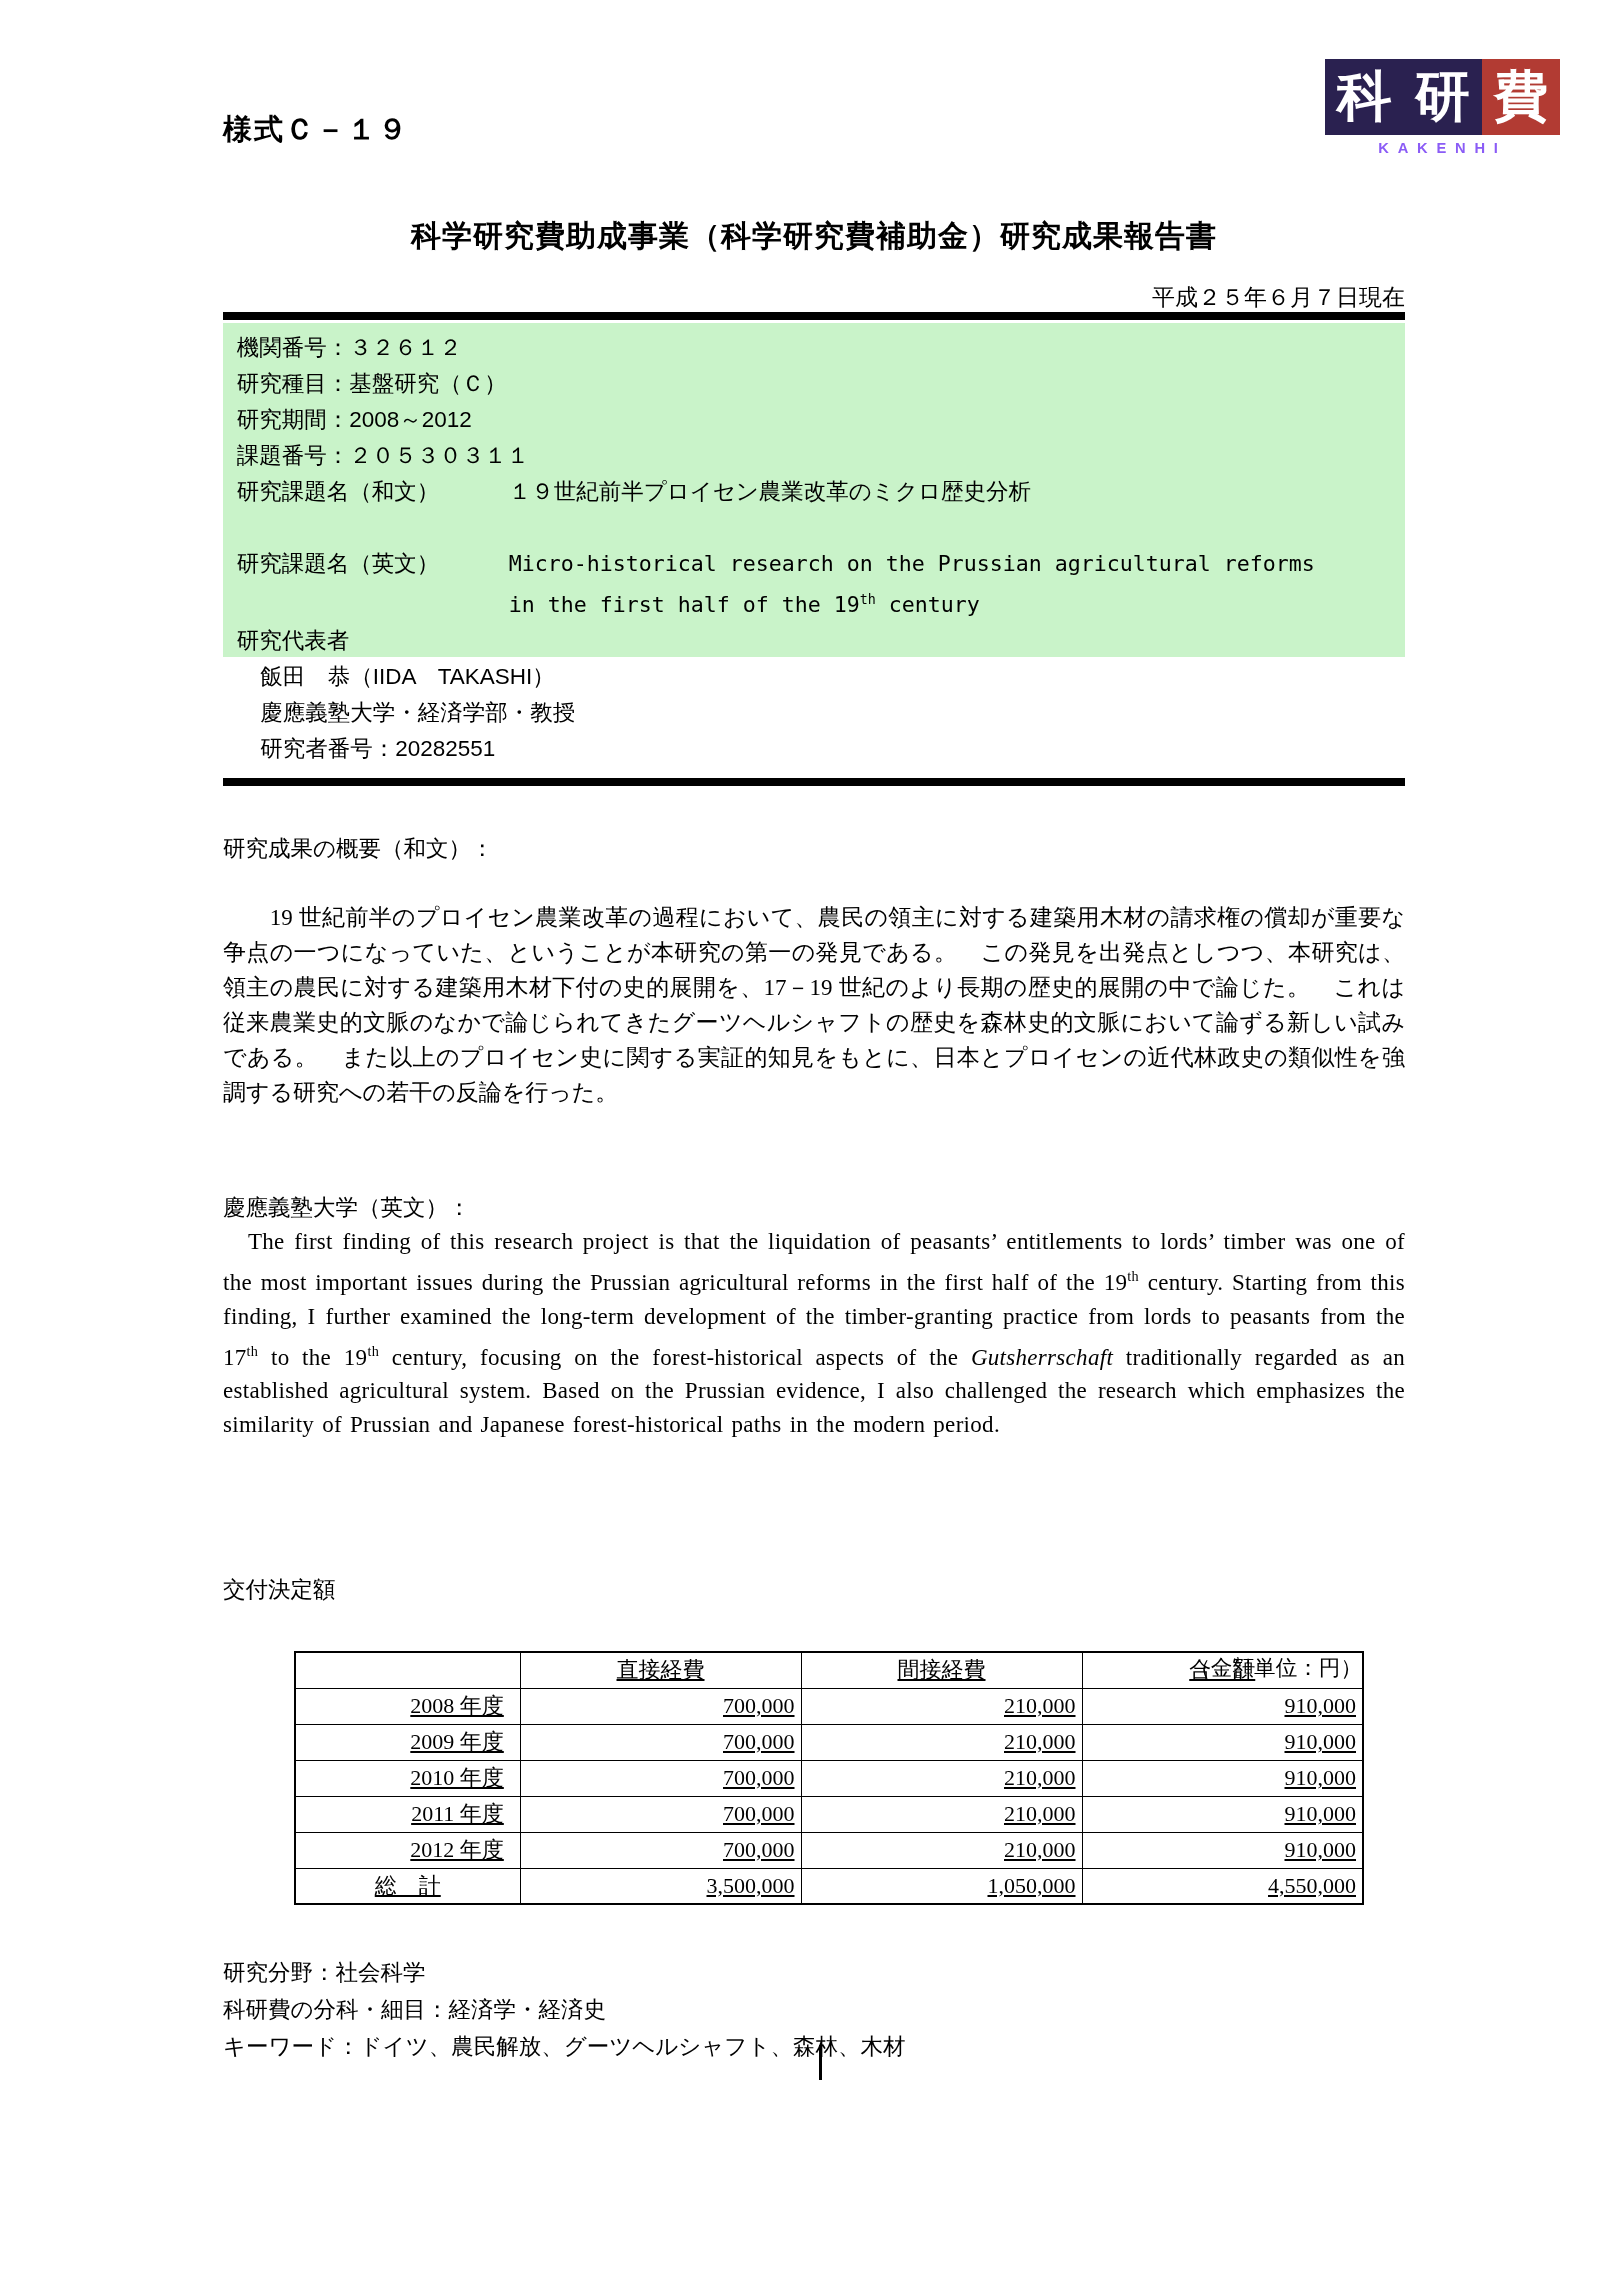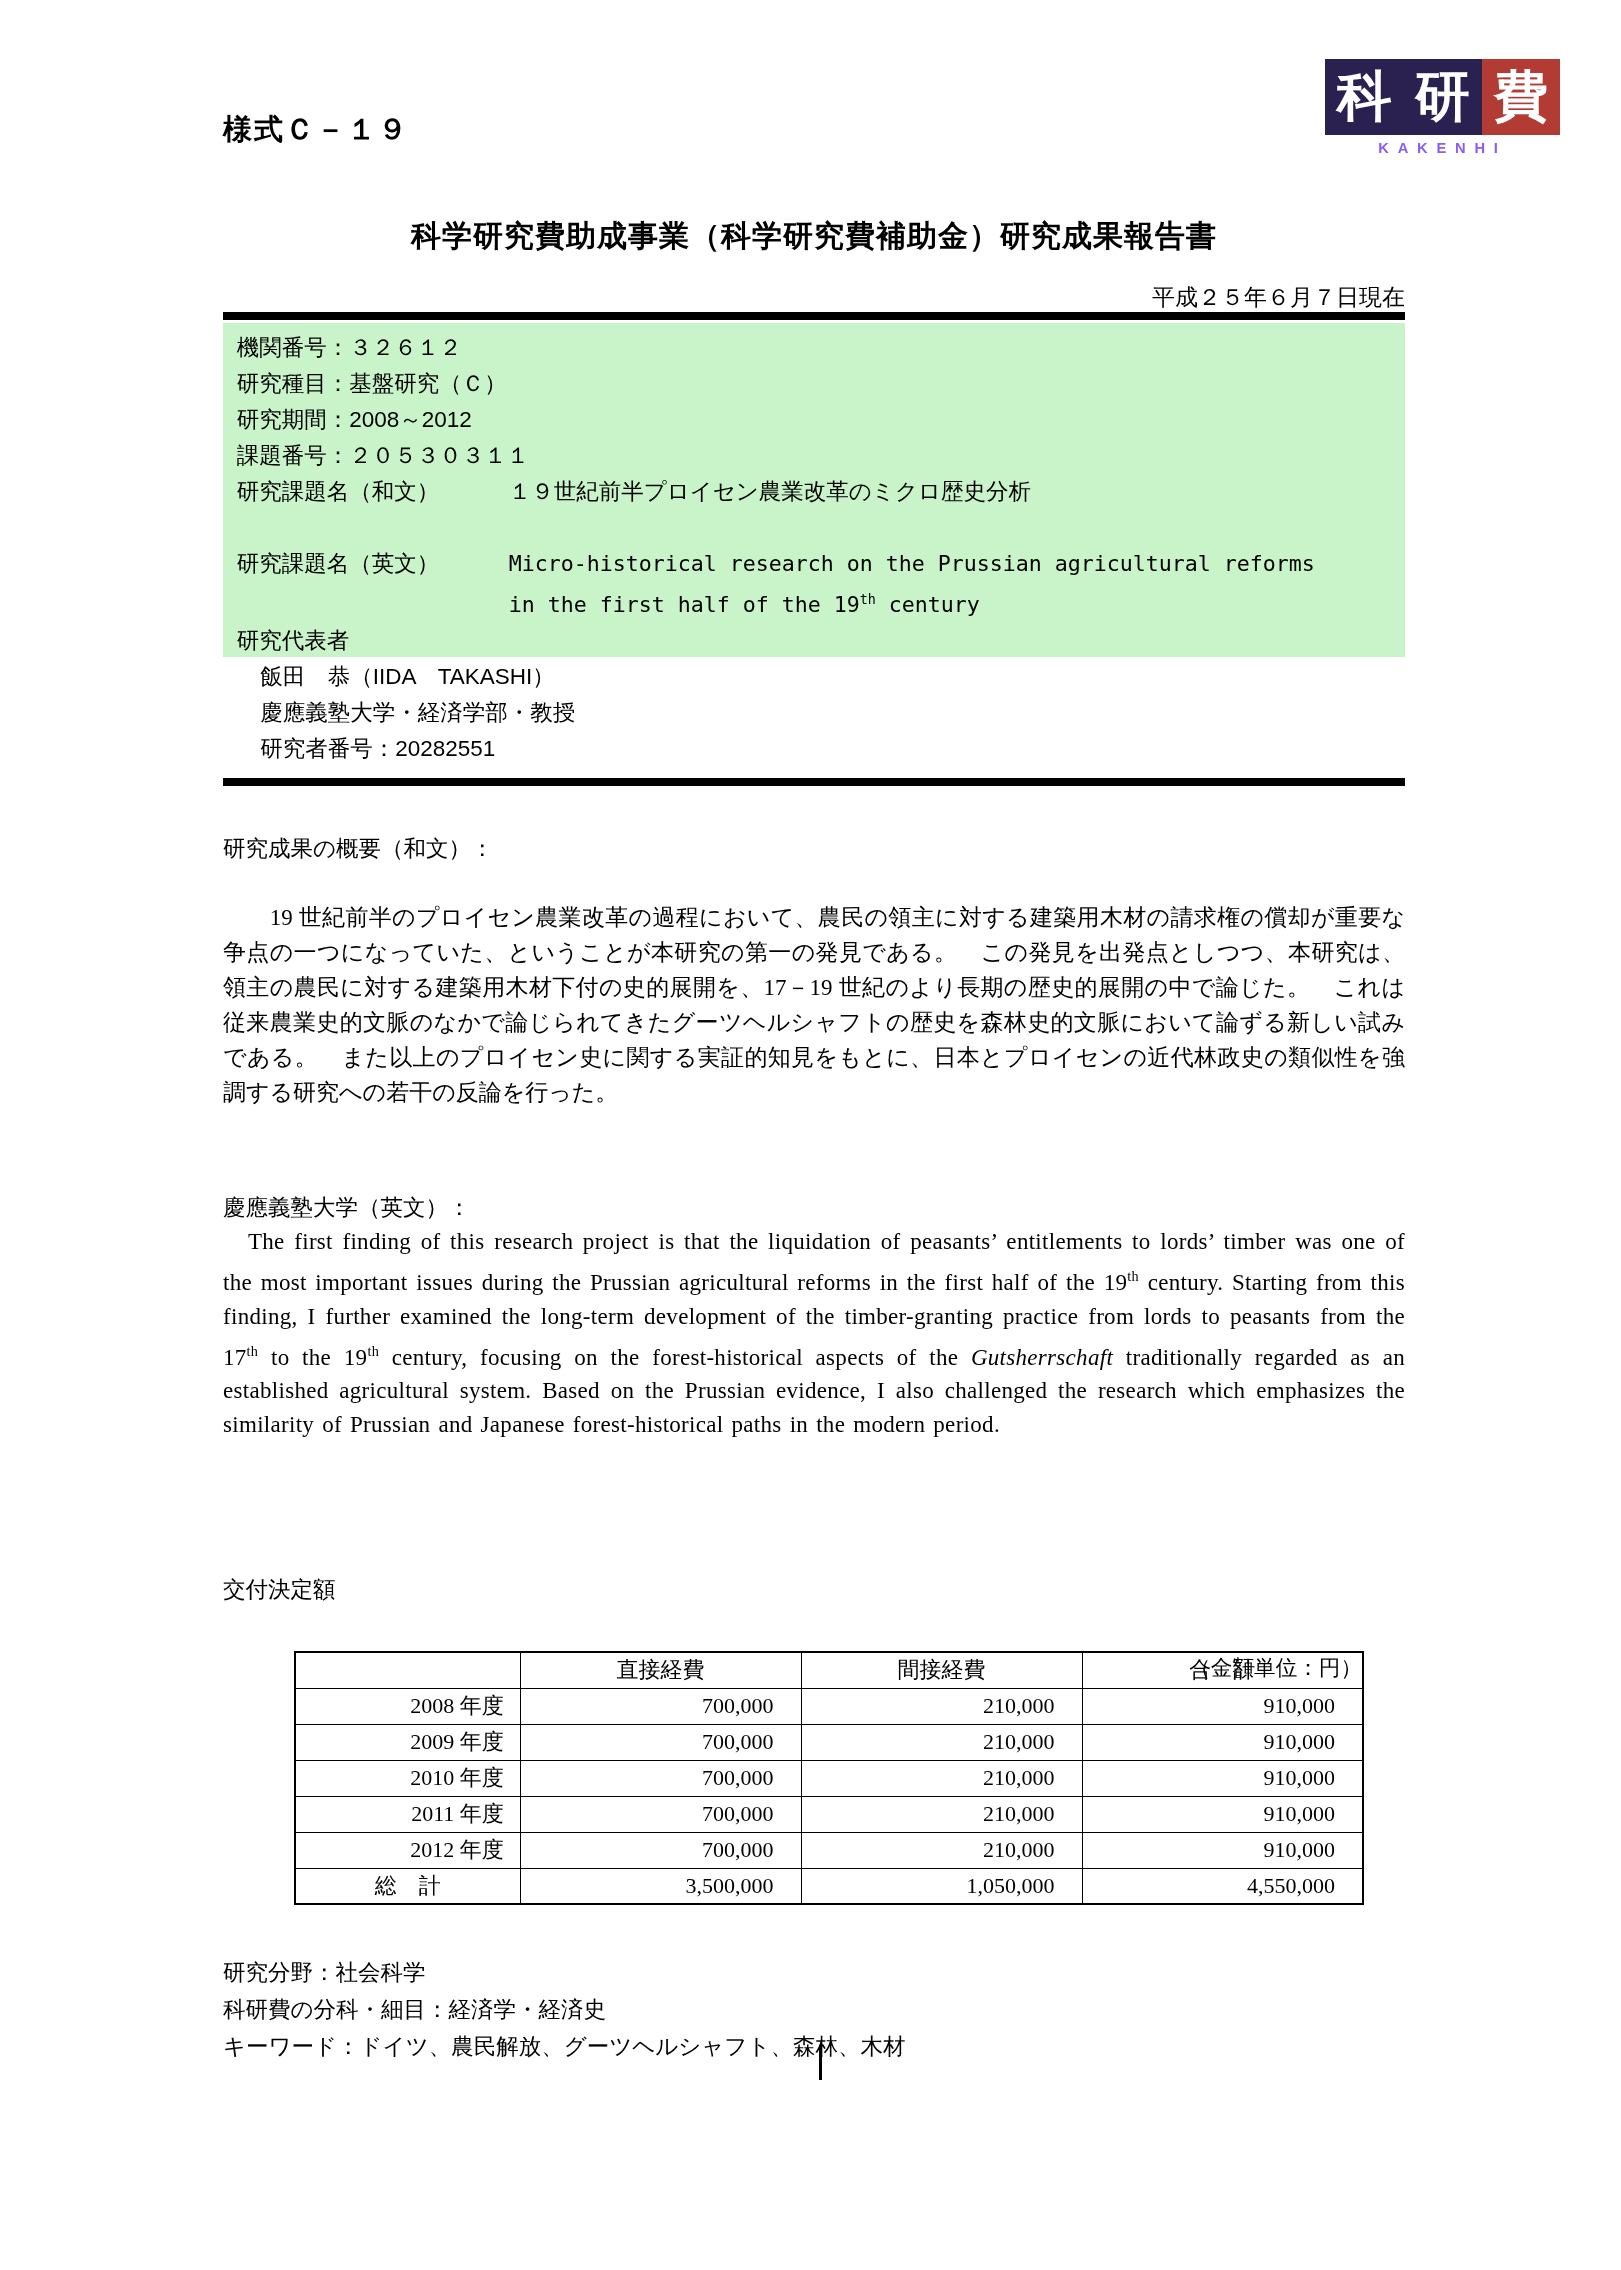--- a/index.html
+++ b/index.html
@@ -78,22 +78,22 @@
   .grant-title { position: absolute; left: 223px; top: 1574px; font-size: 22.5px; font-family: "Liberation Sans", sans-serif; }
   .unit-note { position: absolute; left: 223px; top: 1653px; width: 1139px; text-align: right; font-size: 21.6px; }
 
   .grant-table {
     position: absolute; left: 294px; top: 1651px;
     border-collapse: collapse; table-layout: fixed;
     font-size: 22px;
     border: 2px solid #000;
   }
   .grant-table td {
-    border: 1.5px solid #000; height: 36px; padding: 0 27px;
-    box-sizing: border-box; overflow: hidden; white-space: nowrap;
+    border: 1.5px solid #000; height: 36px; padding: 0 6px;
+    box-sizing: border-box; overflow: hidden; white-space: nowrap; text-decoration: underline;
   }
   .grant-table td.c-label { width: 225px; }
   .grant-table td.c-num { width: 281px; }
   .grant-table td.head { text-align: center; }
   .grant-table td.year { text-align: right; padding-right: 15.7px; }
   .grant-table td.total-label { text-align: center; }
   .grant-table td.num { text-align: right; }
 
   .footer-block { position: absolute; left: 223px; top: 1954px; font-size: 22.5px; line-height: 37px; }
 

